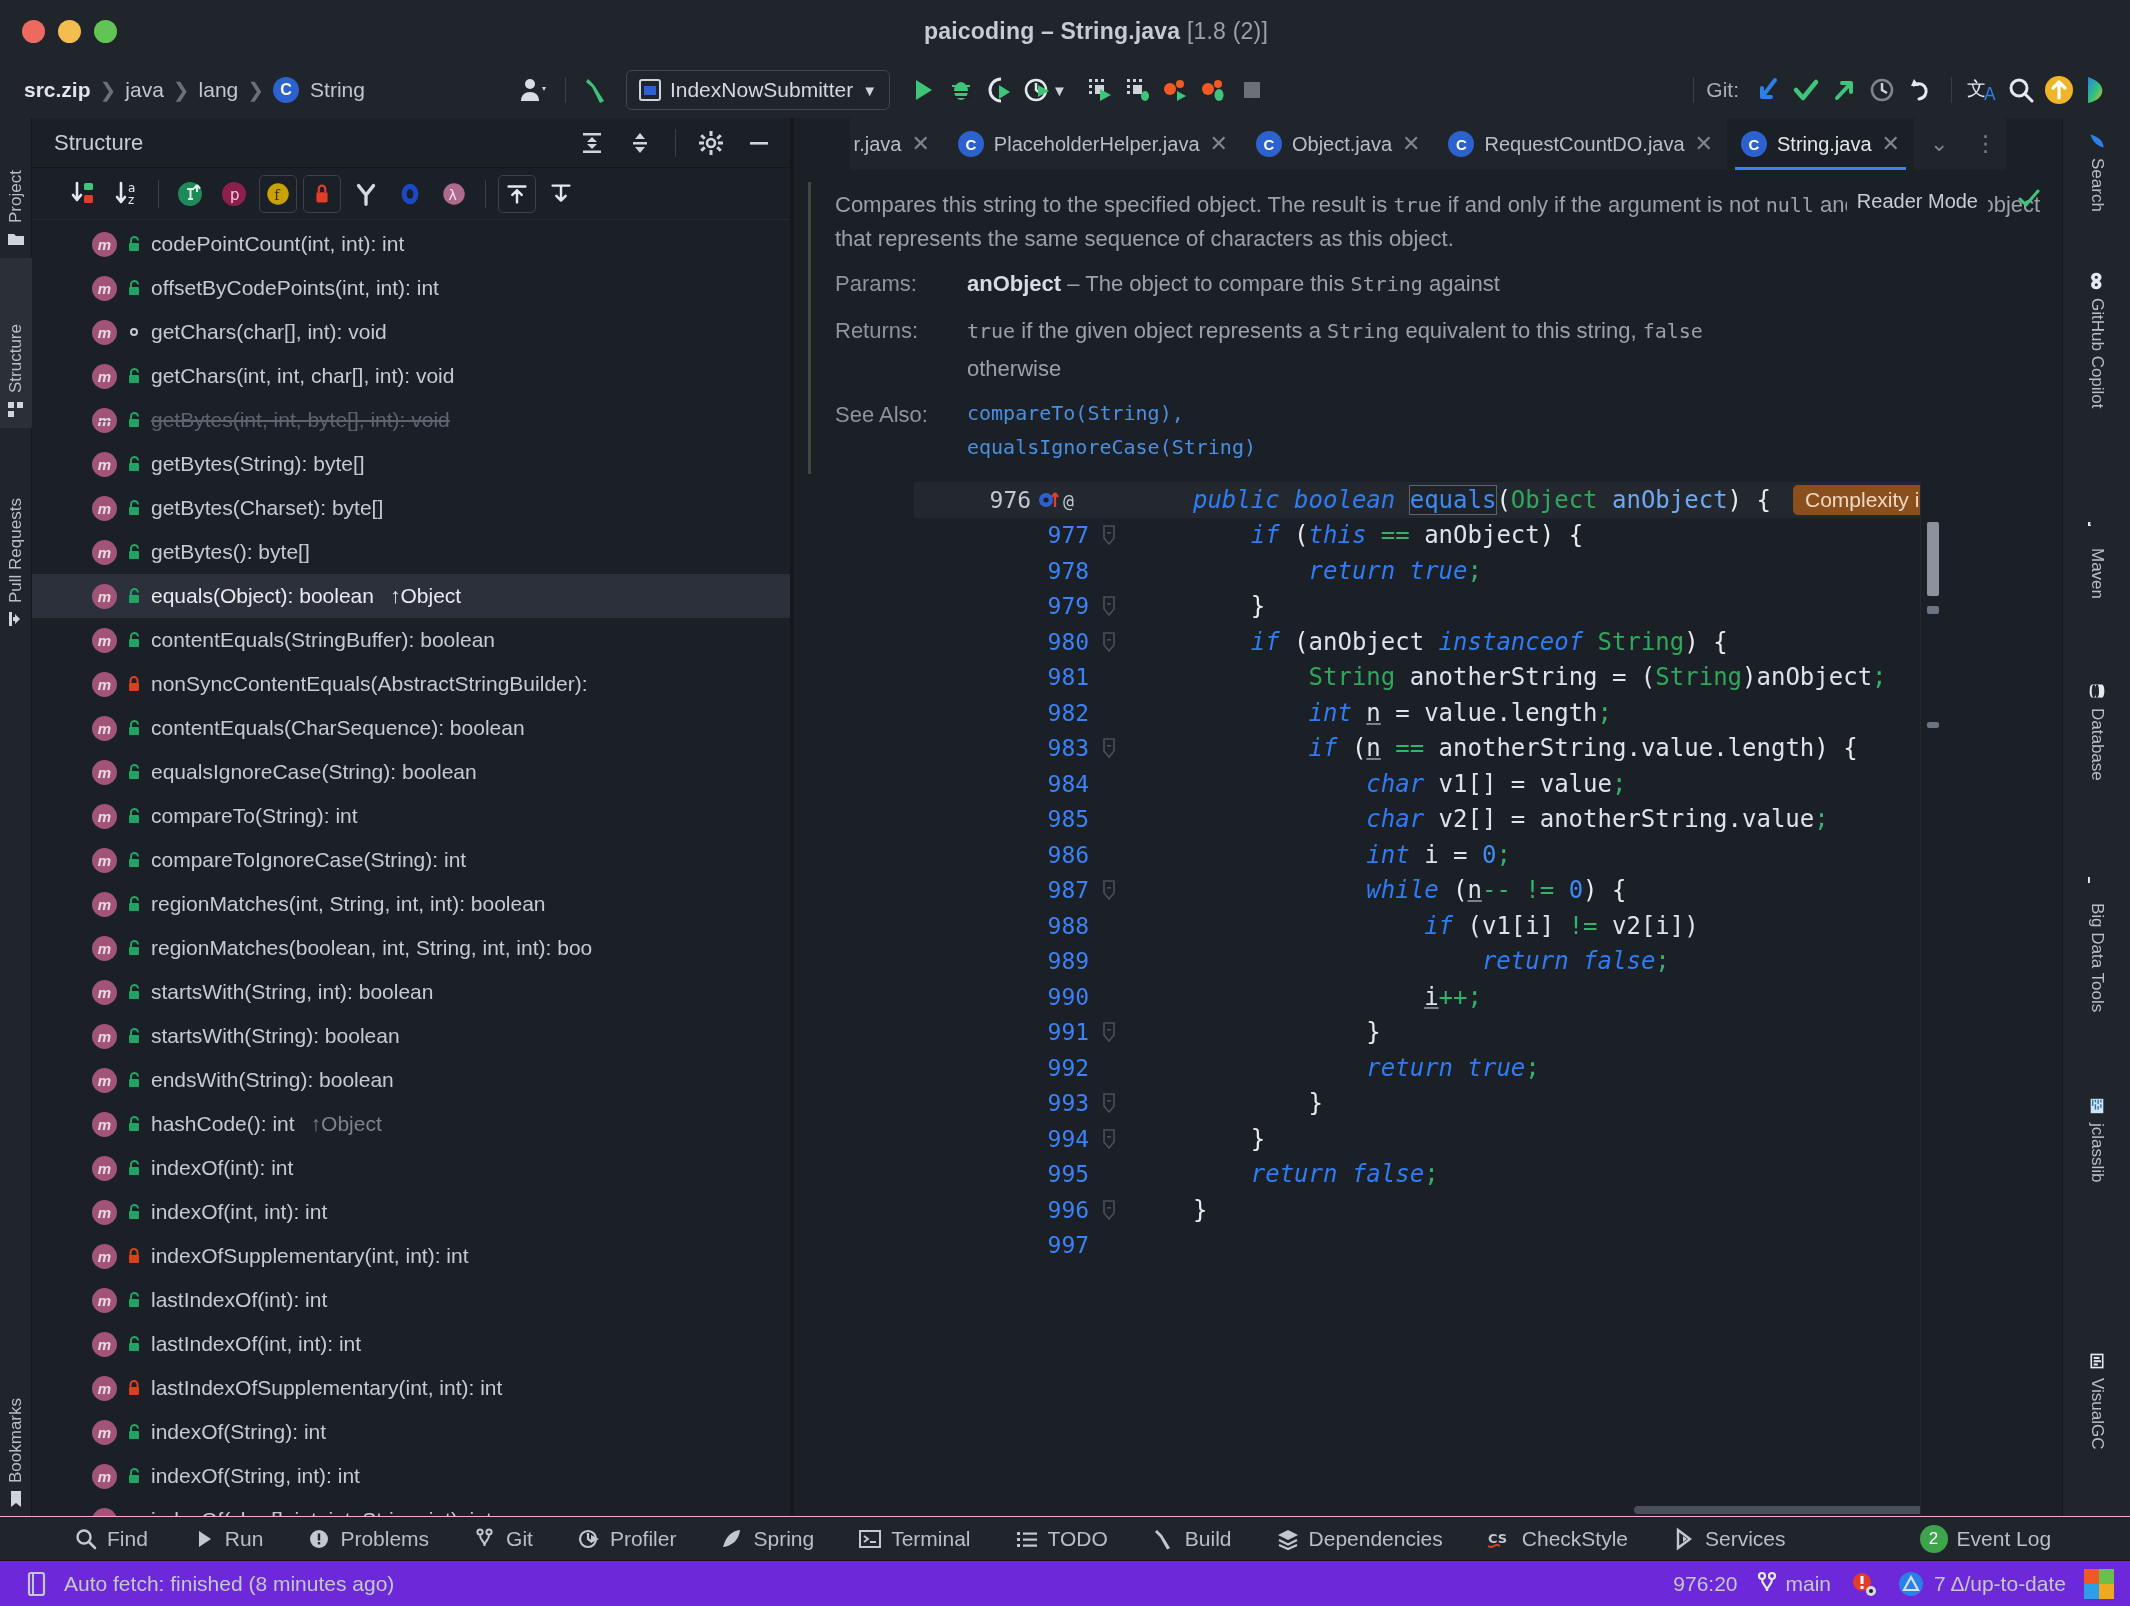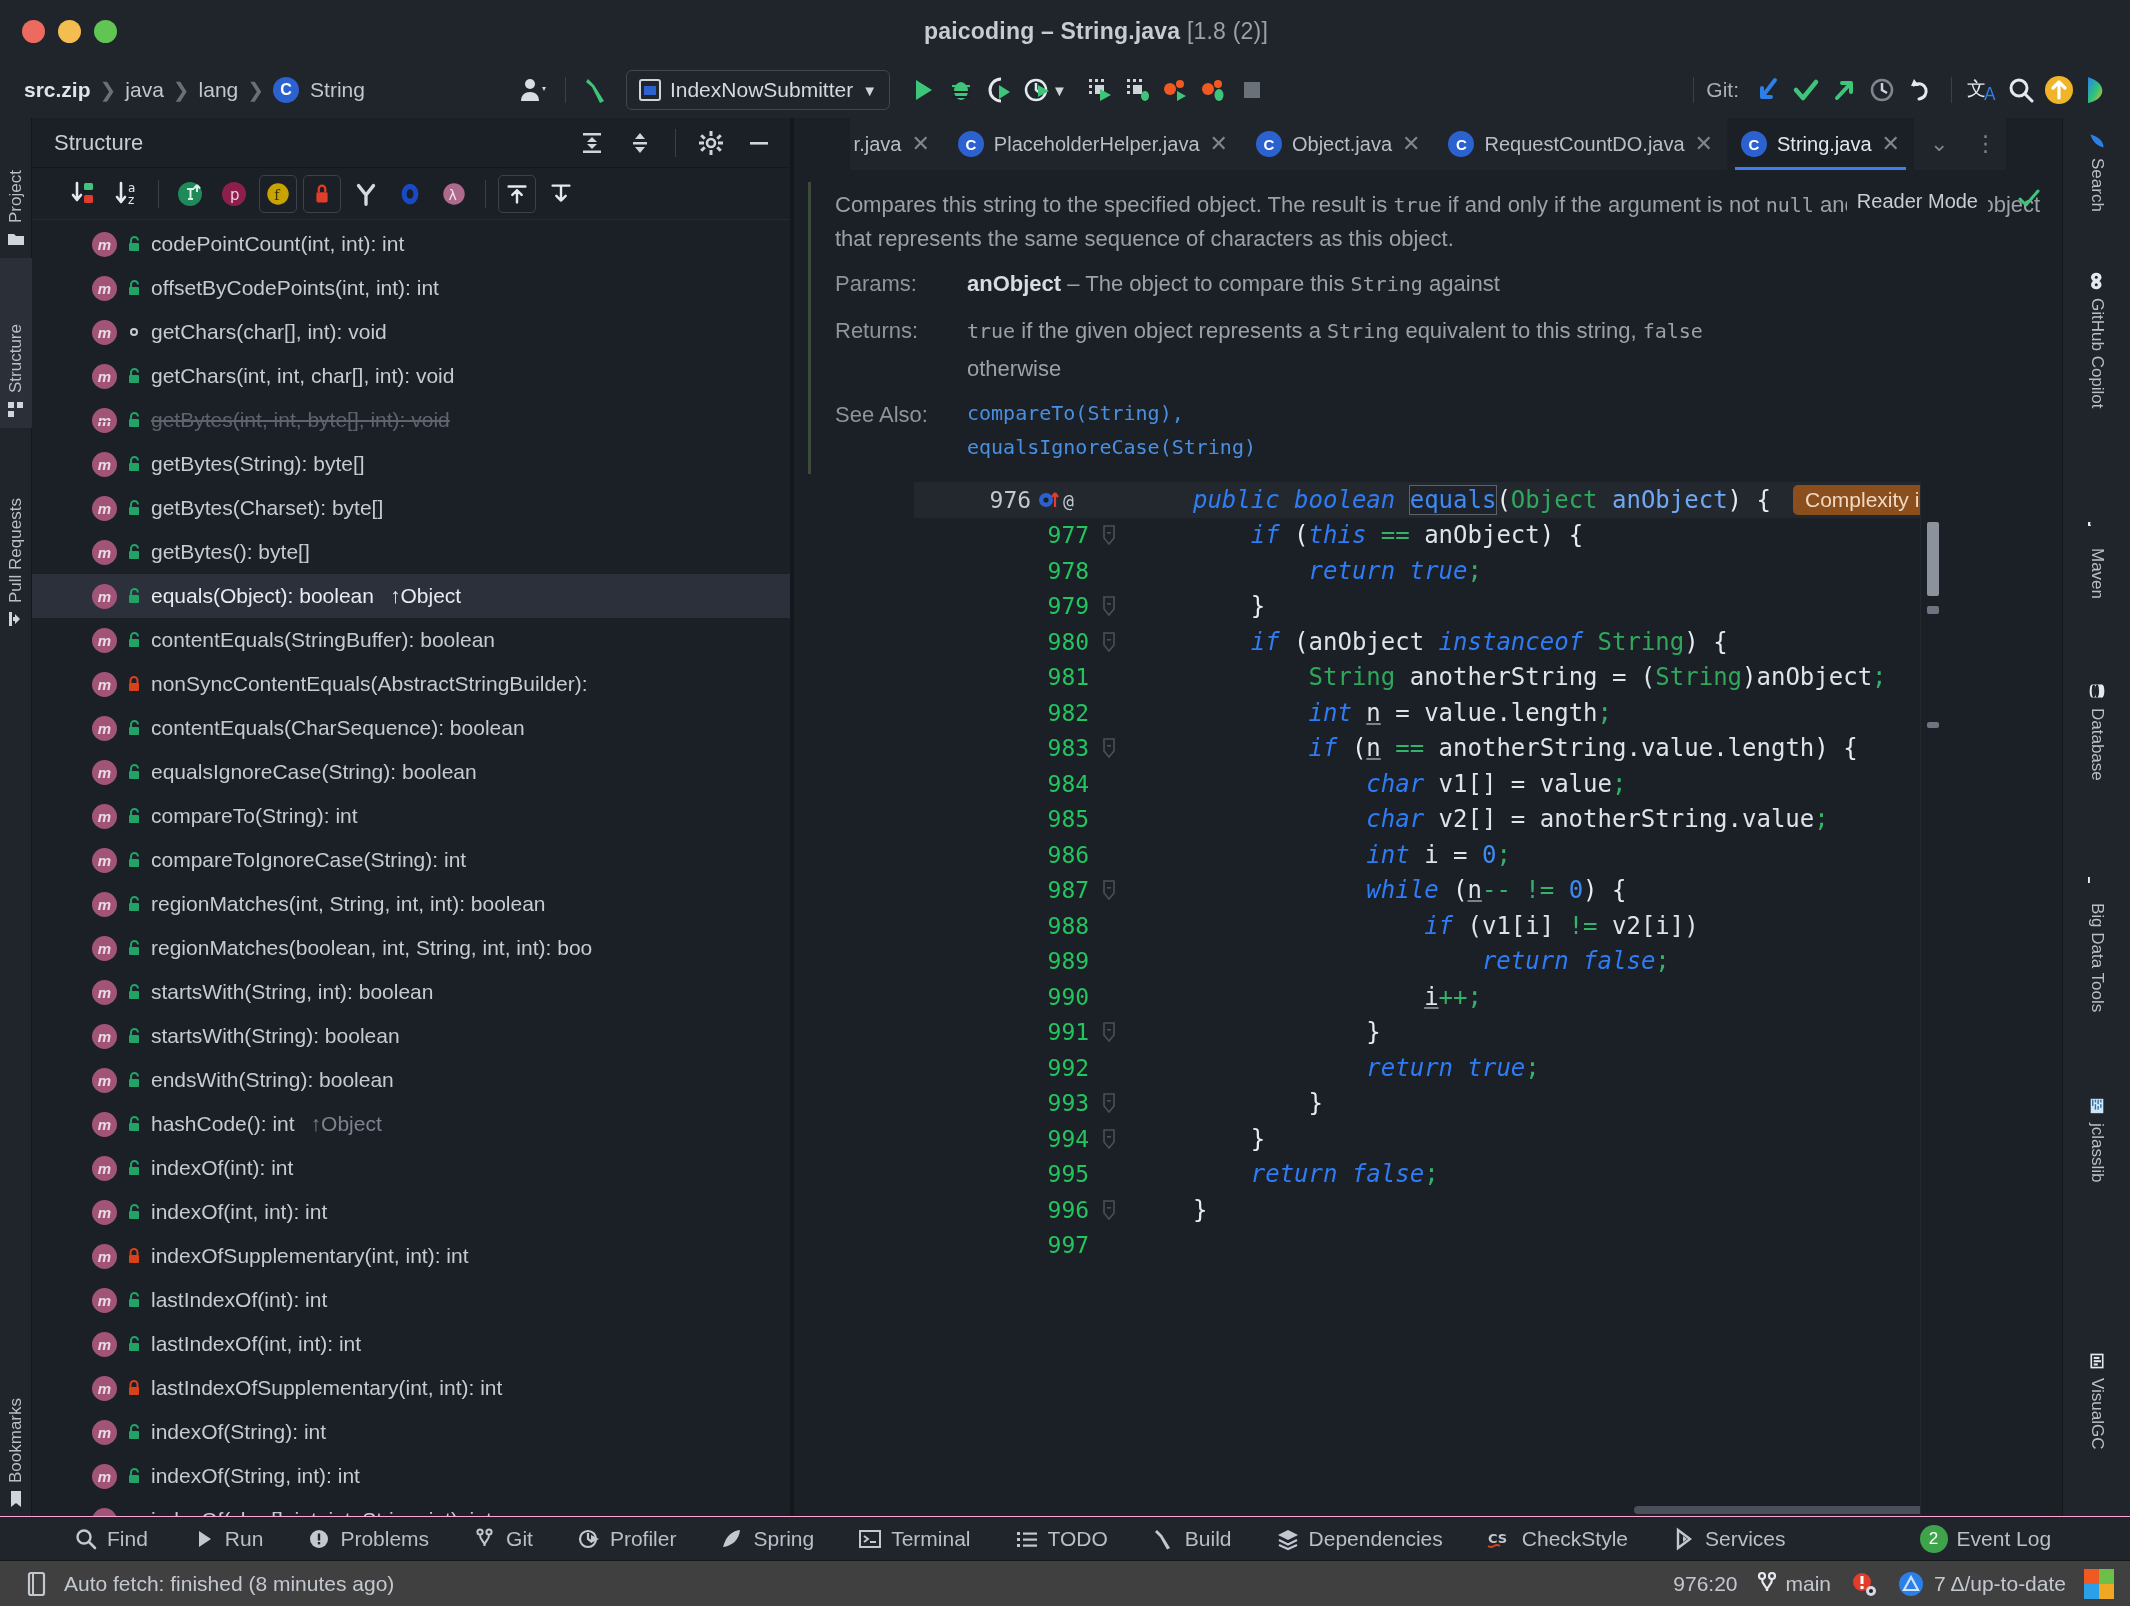--- a/index.html
+++ b/index.html
@@ -165,21 +165,21 @@
   
   .code-wrap { position: relative; flex: 1; overflow: hidden; background: #1b1f26; }
   .code-row {
     display: flex; align-items: center; height: 35.5px;
     font-family: "DejaVu Sans Mono", monospace; font-size: 24px;
   }
   .code-row.cur { background: #23282f; }
   .gutter {
     width: 185px; flex: 0 0 auto; display: flex; align-items: center;
     justify-content: flex-end; padding-right: 10px; gap: 6px;
-    color: #22c55e; font-size: 23px;
+    color: #3b82f6; font-size: 23px;
   }
   .code-row.cur .gutter { color: #c2c8d0; }
   .fold { width: 26px; text-align: center; color: #555c65; font-size: 16px; flex:0 0 auto;}
   .code-txt { white-space: pre; padding-left: 10px; }
   .kw { color: #2e7cf6; font-style: italic; }
   .kw2 { color: #3d8bf5; }
   .typ { color: #2fa85c; }
   .pun { color: #e8ecf1; }
   .var { color: #dde3ea; }
   .num { color: #3d8bf5; }
@@ -219,21 +219,21 @@
     position: absolute; left: 0; bottom: 46px; width: 2130px; height: 44px;
     background: #20242b; display: flex; align-items: center; gap: 0;
     border-top: 1px solid #f9a8d4; padding-left: 52px;
   }
   .tw {
     display: flex; align-items: center; gap: 9px; font-size: 21px;
     color: #b9bfc7; padding: 0 22px; height: 44px;
   }
   .statusbar {
     position: absolute; left: 0; bottom: 0; width: 2130px; height: 46px;
-    background: #404040; display: flex; align-items: center;
+    background: #6d28d9; display: flex; align-items: center;
     padding: 0 16px 0 24px; font-size: 21px; color: #c3c8d0;
     border-top: 1px solid #14171c;
   }
   .sb-left { display: flex; align-items: center; gap: 14px; }
   .sb-right { margin-left: auto; display: flex; align-items: center; gap: 18px; }
   .badge-green {
     width: 28px; height: 28px; border-radius: 50%; background: #3fa34c;
     color: #fff; font-size: 17px; display: flex; align-items: center; justify-content: center;
   }
   .ij-logo { width: 30px; height: 30px; display: grid; grid-template-columns: 1fr 1fr; grid-template-rows: 1fr 1fr; }

